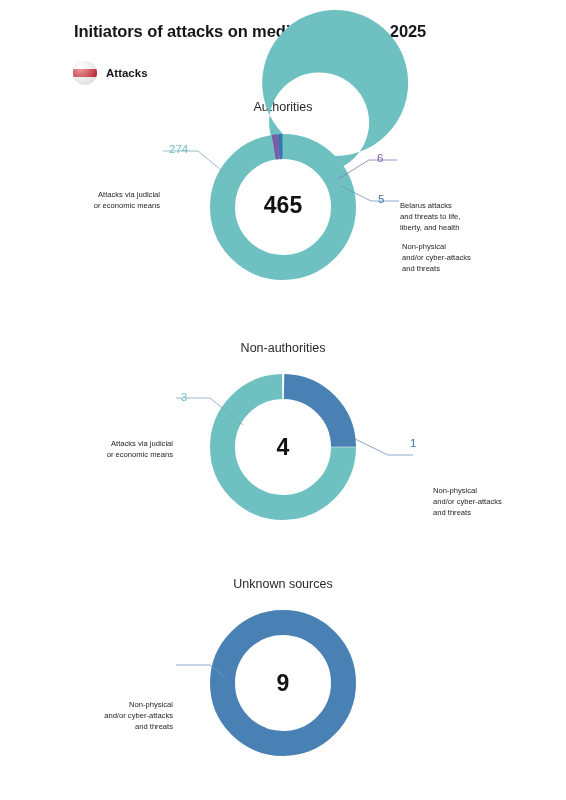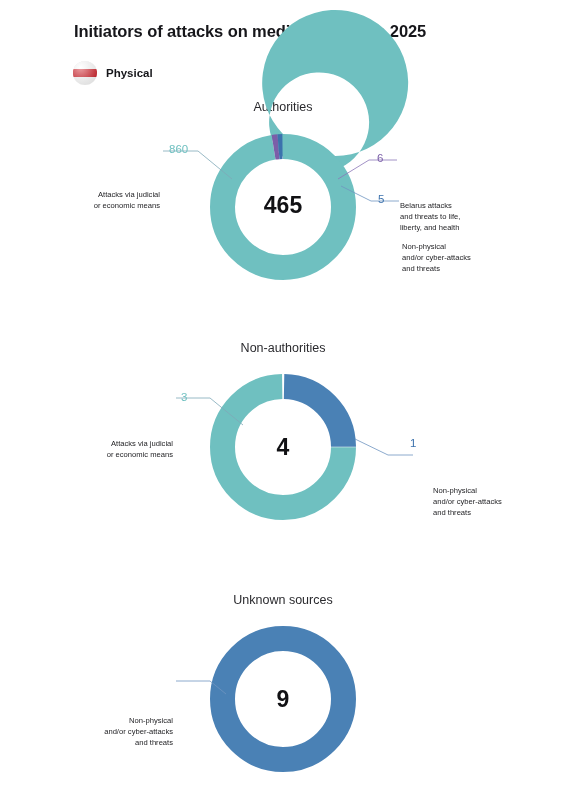--- a/index.html
+++ b/index.html
@@ -142,21 +142,21 @@
 
   <div class="page-title">Initiators of attacks on media workers in 2025</div>
 
   <div class="country-row">
     <div class="flag-badge">
       <div class="stripe-top"></div>
       <div class="stripe-mid"></div>
       <div class="stripe-bot"></div>
       <div class="sheen"></div>
     </div>
-    <div class="country-name">Physical</div>
+    <div class="country-name">Attacks</div>
   </div>
 
   <div class="chart-block" style="top:0;height:300px;">
 
     <div class="chart-title" style="top:100px;">Authorities</div>
 
     <svg class="leader-svg" width="566" height="800">
 
       <g>
 
@@ -179,21 +179,21 @@
     </svg>
 
     <div class="donut-wrap" style="top:134px;">
       <div class="donut-center-value" style="top:58px;">465</div>
     </div>
 
     <div class="callout left" style="left:25px; top:141px; width:135px;">
       <div>Attacks via judicial</div>
       <div>or economic means</div>
     </div>
-    <div class="callout-value" style="left:169px; top:143px; color:#6FC0C0;">860</div>
+    <div class="callout-value" style="left:169px; top:143px; color:#6FC0C0;">274</div>
 
     <div class="callout-value" style="left:377px; top:152px; color:#7B5EA8;">6</div>
     <div class="callout right" style="left:400px; top:152px; width:125px;">
       <div>Belarus attacks</div>
       <div>and threats to life,</div>
       <div>liberty, and health</div>
     </div>
 
     <div class="callout-value" style="left:378px; top:193px; color:#3C72AD;">5</div>
     <div class="callout right" style="left:402px; top:193px; width:125px;">
@@ -229,21 +229,21 @@
     <div class="callout-value" style="left:181px; top:391px; color:#6FC0C0;">3</div>
 
     <div class="callout-value" style="left:410px; top:437px; color:#3C72AD;">1</div>
     <div class="callout right" style="left:433px; top:437px; width:122px;">
       <div>Non-physical</div>
       <div>and/or cyber-attacks</div>
       <div>and threats</div>
     </div>
   </div>
 
-  <div class="chart-block" style="top:16px;height:200px;">
+  <div class="chart-block" style="top:0;height:200px;">
 
     <div class="chart-title" style="top:577px;">Unknown sources</div>
 
     <svg class="leader-svg" width="566" height="800">
       <g transform="translate(283,683)">
         <circle r="60.5" fill="none" stroke="#4A81B5" stroke-width="25" transform="rotate(-90)"></circle>
       </g>
       <polyline points="176,665 210,665 226,678" fill="none" stroke="#6E94C0" stroke-width="0.8"></polyline>
     </svg>
 

